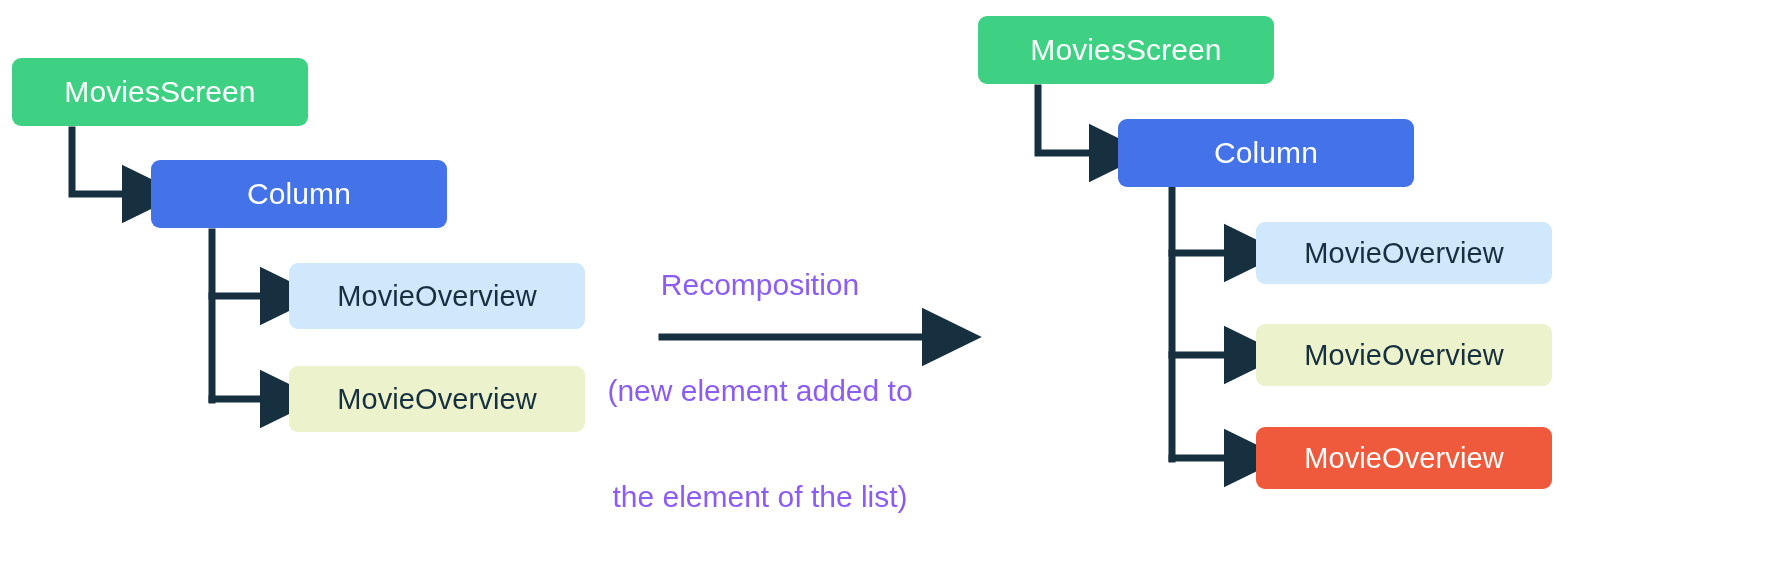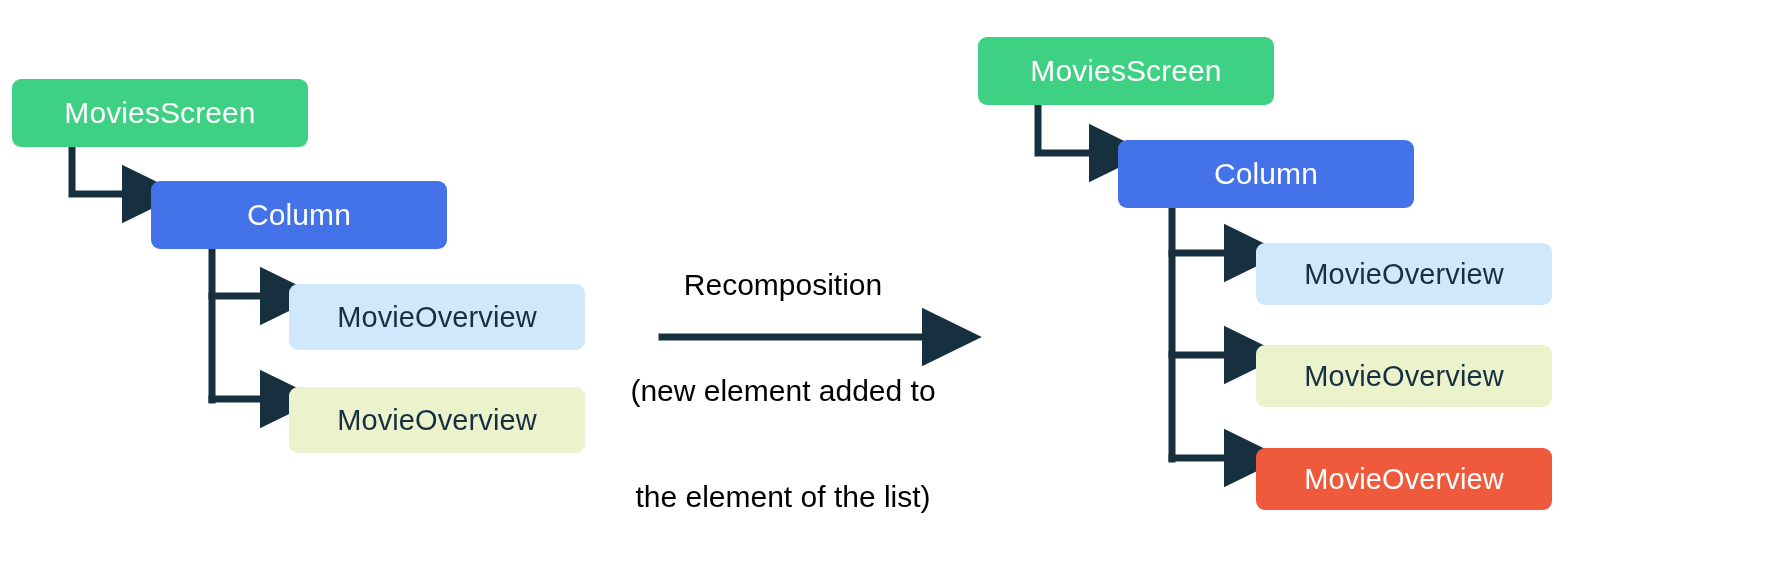--- a/index.html
+++ b/index.html
@@ -13,21 +13,20 @@
   #stage { position:absolute; left:0; top:0; width:1779px; height:584px; }
   .node {
     position:absolute;
     border-radius:9px;
     display:flex;
     align-items:center;
     justify-content:center;
     box-sizing:border-box;
     white-space:nowrap;
     letter-spacing:0.1px;
-    margin-top:21px;
   }
   .node-label { display:block; line-height:1; }
   svg.connectors {
     position:absolute; left:0; top:0;
     width:1779px; height:584px;
     pointer-events:none;
   }
   .caption {
     position:absolute;
     text-align:center;
@@ -79,21 +78,21 @@
   <div class="node" style="left: 151px; top: 160px; width: 296px; height: 68px; background: rgb(68, 114, 232); color: rgb(255, 255, 255); font-size: 30px;">
     <span class="node-label">Column</span>
   </div>
   <div class="node" style="left: 289px; top: 263px; width: 296px; height: 66px; background: rgb(207, 232, 251); color: rgb(22, 48, 63); font-size: 29px;">
     <span class="node-label">MovieOverview</span>
   </div>
   <div class="node" style="left: 289px; top: 366px; width: 296px; height: 66px; background: rgb(235, 242, 204); color: rgb(22, 48, 63); font-size: 29px;">
     <span class="node-label">MovieOverview</span>
   </div>
 
-  <div class="caption" style="left: 628px; top: 196px; width: 310px; color: #000000; font-size: 30px;">
+  <div class="caption" style="left: 605px; top: 196px; width: 310px; color: #8b5cf6; font-size: 30px;">
     <div>Recomposition</div>
     <div>(new element added to</div>
     <div>the element of the list)</div>
   </div>
 
   <div class="node" style="left: 978px; top: 16px; width: 296px; height: 68px; background: rgb(63, 209, 131); color: rgb(255, 255, 255); font-size: 30px;">
     <span class="node-label">MoviesScreen</span>
   </div>
   <div class="node" style="left: 1118px; top: 119px; width: 296px; height: 68px; background: rgb(68, 114, 232); color: rgb(255, 255, 255); font-size: 30px;">
     <span class="node-label">Column</span>

